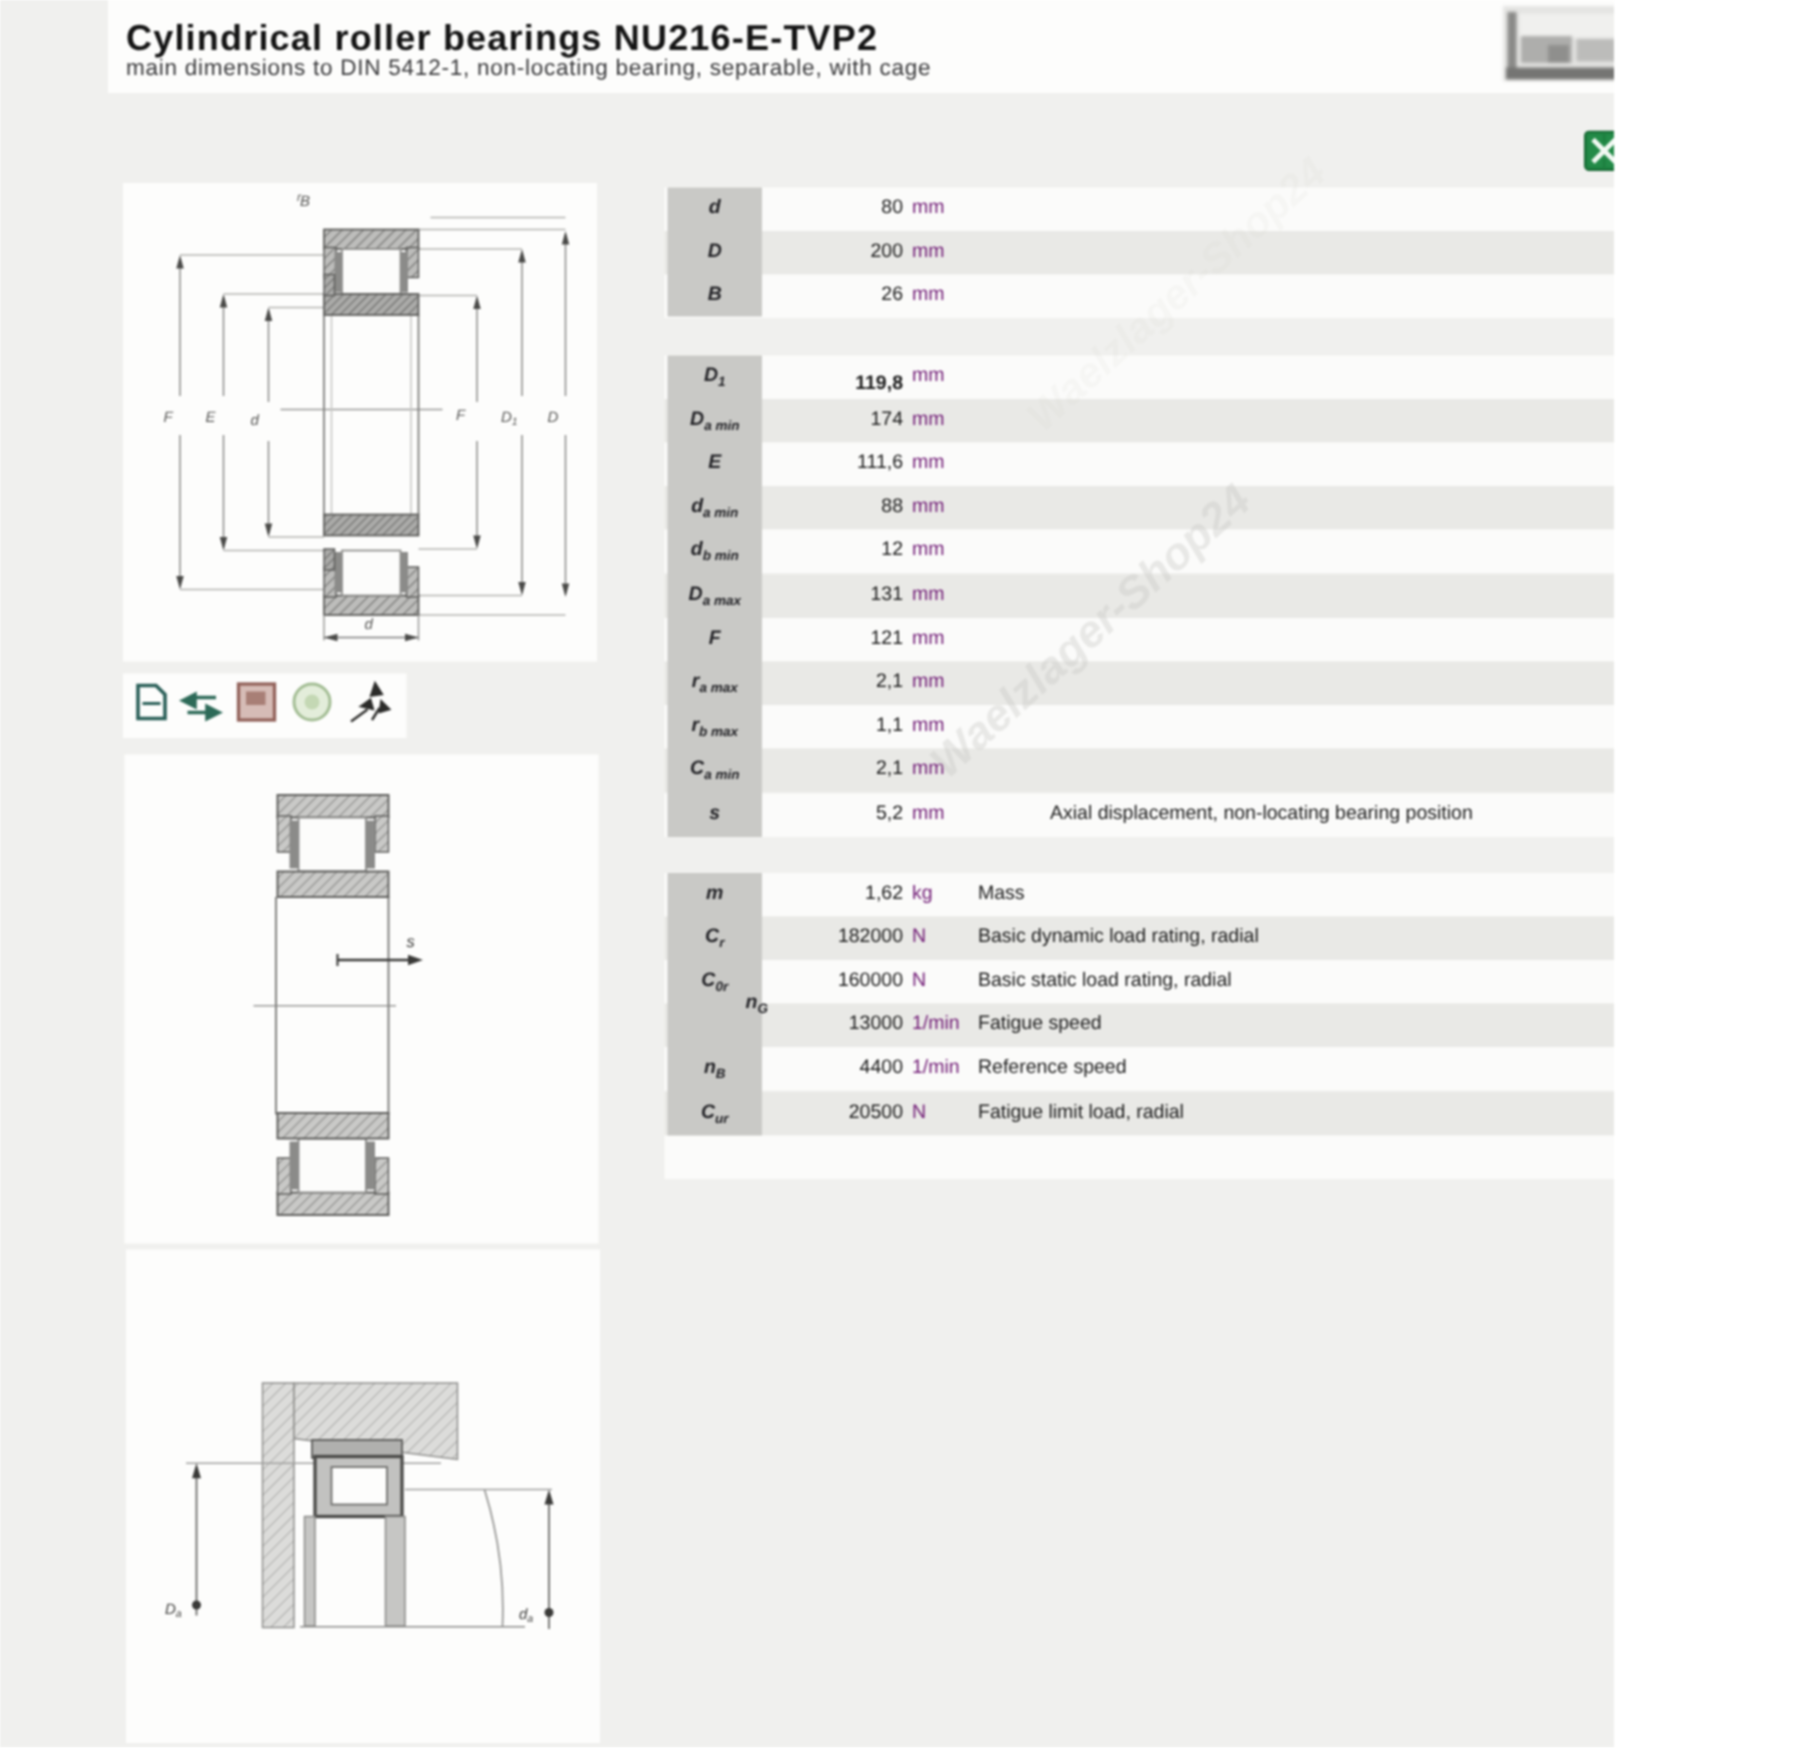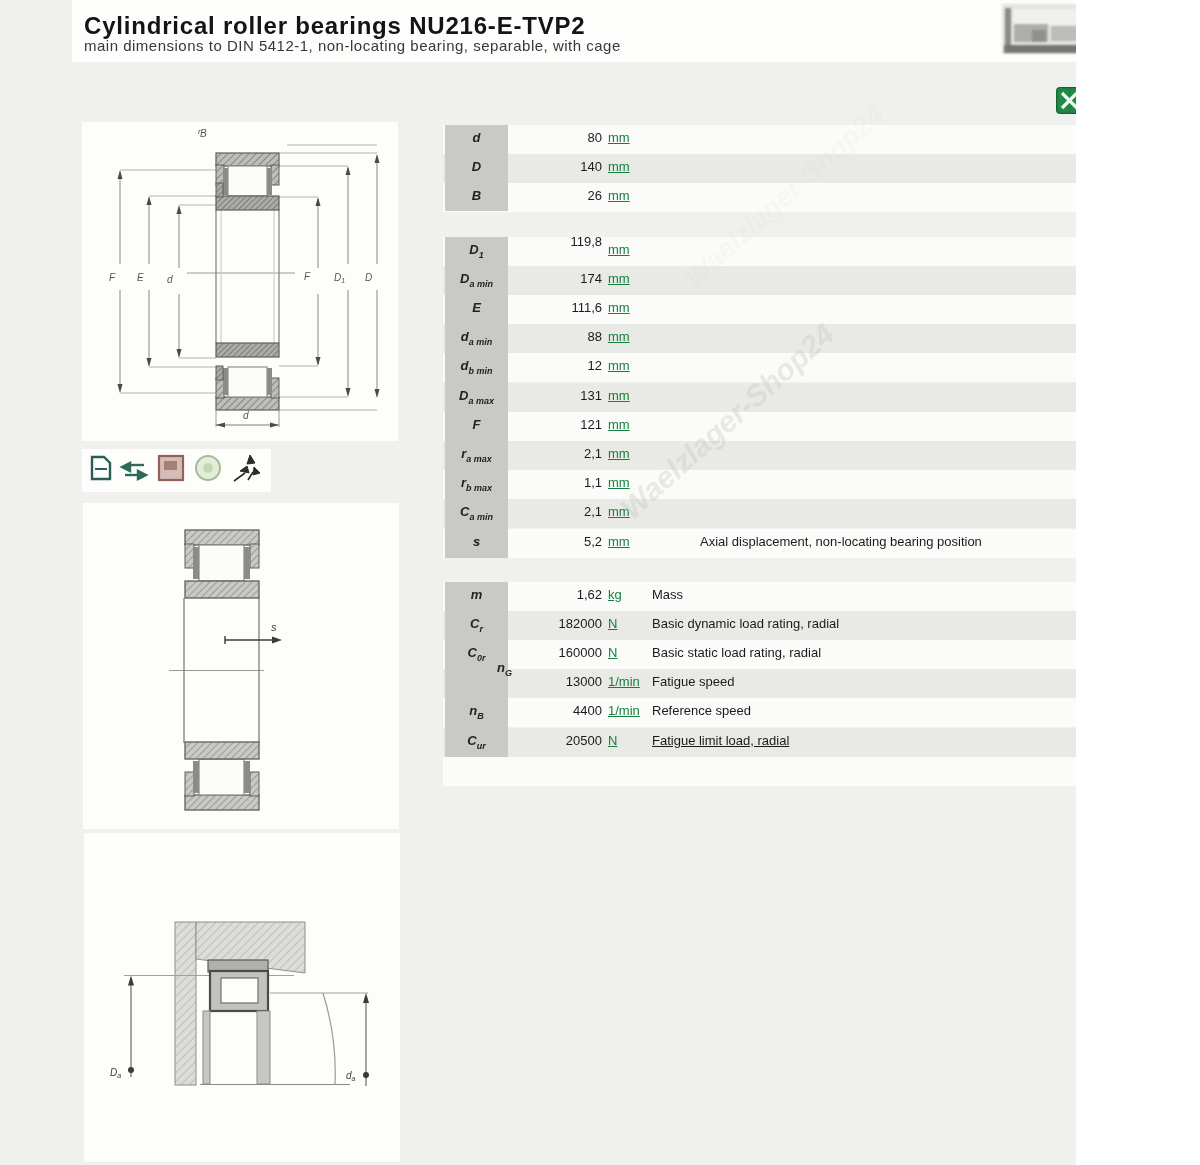--- a/index.html
+++ b/index.html
@@ -1,21 +1,21 @@
 <!DOCTYPE html>
 <html><head>
 <meta charset="utf-8">
 <style>
 html,body{margin:0;padding:0;}
 #page{position:relative;width:1076px;height:1165px;background:#f0f0ee;overflow:hidden;
  font-family:"Liberation Sans", sans-serif;filter:blur(0.6px);}
 .lb{position:absolute;left:445px;width:63px;text-align:center;font-size:13px;color:#222226;font-style:italic;font-weight:bold;}
 .lb sub{font-size:9px;font-style:italic;}
 .val{position:absolute;left:440px;width:162px;text-align:right;font-size:13px;color:#1b1b1b;}
-.unit{position:absolute;left:608px;font-size:13px;color:#15803d;text-decoration:underline;}
+.unit{position:absolute;left:608px;font-size:13px;color:#701a75;}
 .desc{position:absolute;font-size:13px;color:#1b1b1b;}
 </style>
 </head>
 <body>
 <div id="page">
 
 <div style="position:absolute;left:1105px;top:0;width:95px;height:1165px;background:#f6f6f4;"></div>
 
 <div style="position:absolute;left:72px;top:0;width:1033px;height:62px;background:#fdfdfc;"></div>
 
@@ -67,29 +67,29 @@
 
 <div style="position:absolute;left:445px;top:125px;width:63px;height:86px;background:#c9c9c6;"></div>
 <div style="position:absolute;left:445px;top:237px;width:63px;height:320.5px;background:#c9c9c6;"></div>
 <div style="position:absolute;left:445px;top:582px;width:63px;height:174.5px;background:#c9c9c6;"></div>
 
 <div class="lb" style="top:129.5px;">d</div>
 <div class="val" style="top:129.5px;">80</div>
     <div class="unit" style="top:129.5px;">mm</div>
 
 <div class="lb" style="top:158.5px;">D</div>
-<div class="val" style="top:158.5px;">140</div>
+<div class="val" style="top:158.5px;">200</div>
     <div class="unit" style="top:158.5px;">mm</div>
 
 <div class="lb" style="top:187.5px;">B</div>
 <div class="val" style="top:187.5px;">26</div>
     <div class="unit" style="top:187.5px;">mm</div>
 
 <div class="lb" style="top:241.6px;">D<sub>1</sub></div>
-<div class="val" style="top:234px;">119,8</div>
+<div class="val" style="top:247px;font-weight:bold;">119,8</div>
     <div class="unit" style="top:241.6px;">mm</div>
 
 <div class="lb" style="top:270.8px;">D<sub>a min</sub></div>
 <div class="val" style="top:270.8px;">174</div>
     <div class="unit" style="top:270.8px;">mm</div>
 
 <div class="lb" style="top:300.0px;">E</div>
 <div class="val" style="top:300.0px;">111,6</div>
     <div class="unit" style="top:300.0px;">mm</div>
 
@@ -147,21 +147,21 @@
 <div class="desc" style="top:674.2px;left:652px;">Fatigue speed</div>
 
 <div class="lb" style="top:703.4px;">n<sub>B</sub></div>
 <div class="val" style="top:703.4px;">4400</div>
     <div class="unit" style="top:703.4px;">1/min</div>
 <div class="desc" style="top:703.4px;left:652px;">Reference speed</div>
 
 <div class="lb" style="top:732.6px;">C<sub>ur</sub></div>
 <div class="val" style="top:732.6px;">20500</div>
     <div class="unit" style="top:732.6px;">N</div>
-<div class="desc" style="top:732.6px;left:652px;text-decoration:underline;">Fatigue limit load, radial</div>
+<div class="desc" style="top:732.6px;left:652px;">Fatigue limit load, radial</div>
 
 <div style="position:absolute;left:82px;top:122px;width:316px;height:319px;background:#fdfdfc;"></div>
 <div style="position:absolute;left:82px;top:122px;">
 <svg width="316" height="319" viewBox="0 0 316 319">
 <defs>
 <pattern id="h1" width="5" height="5" patternTransform="rotate(45)" patternUnits="userSpaceOnUse">
  <rect width="5" height="5" fill="#bdbdbb"></rect>
             <line x1="0" y1="0" x2="0" y2="5" stroke="#7b7b79" stroke-width="1.7"></line>
 </pattern>
 <pattern id="h2" width="4" height="4" patternTransform="rotate(45)" patternUnits="userSpaceOnUse">

